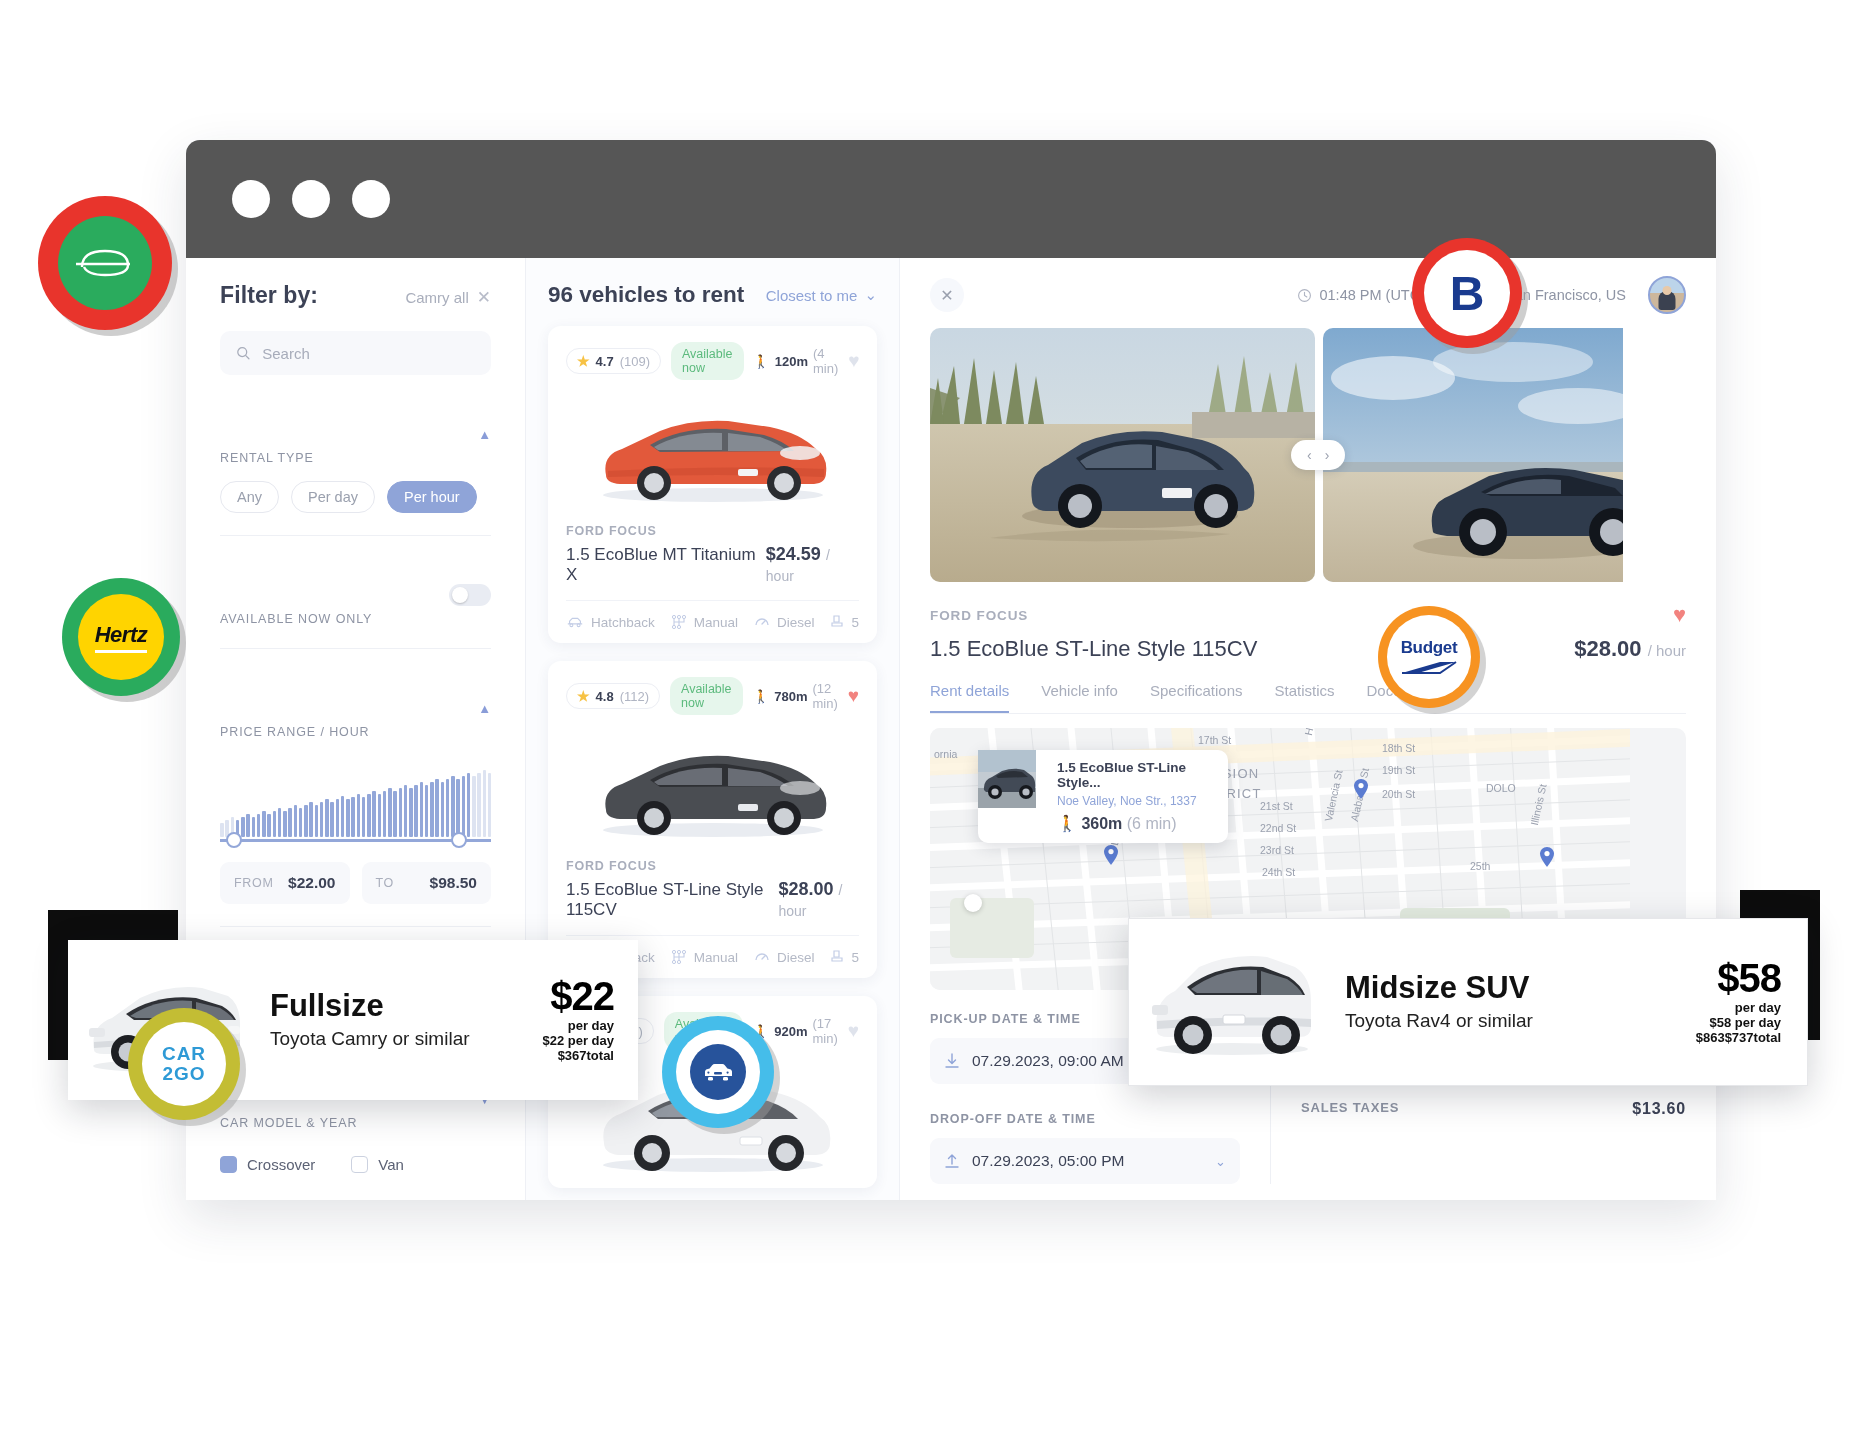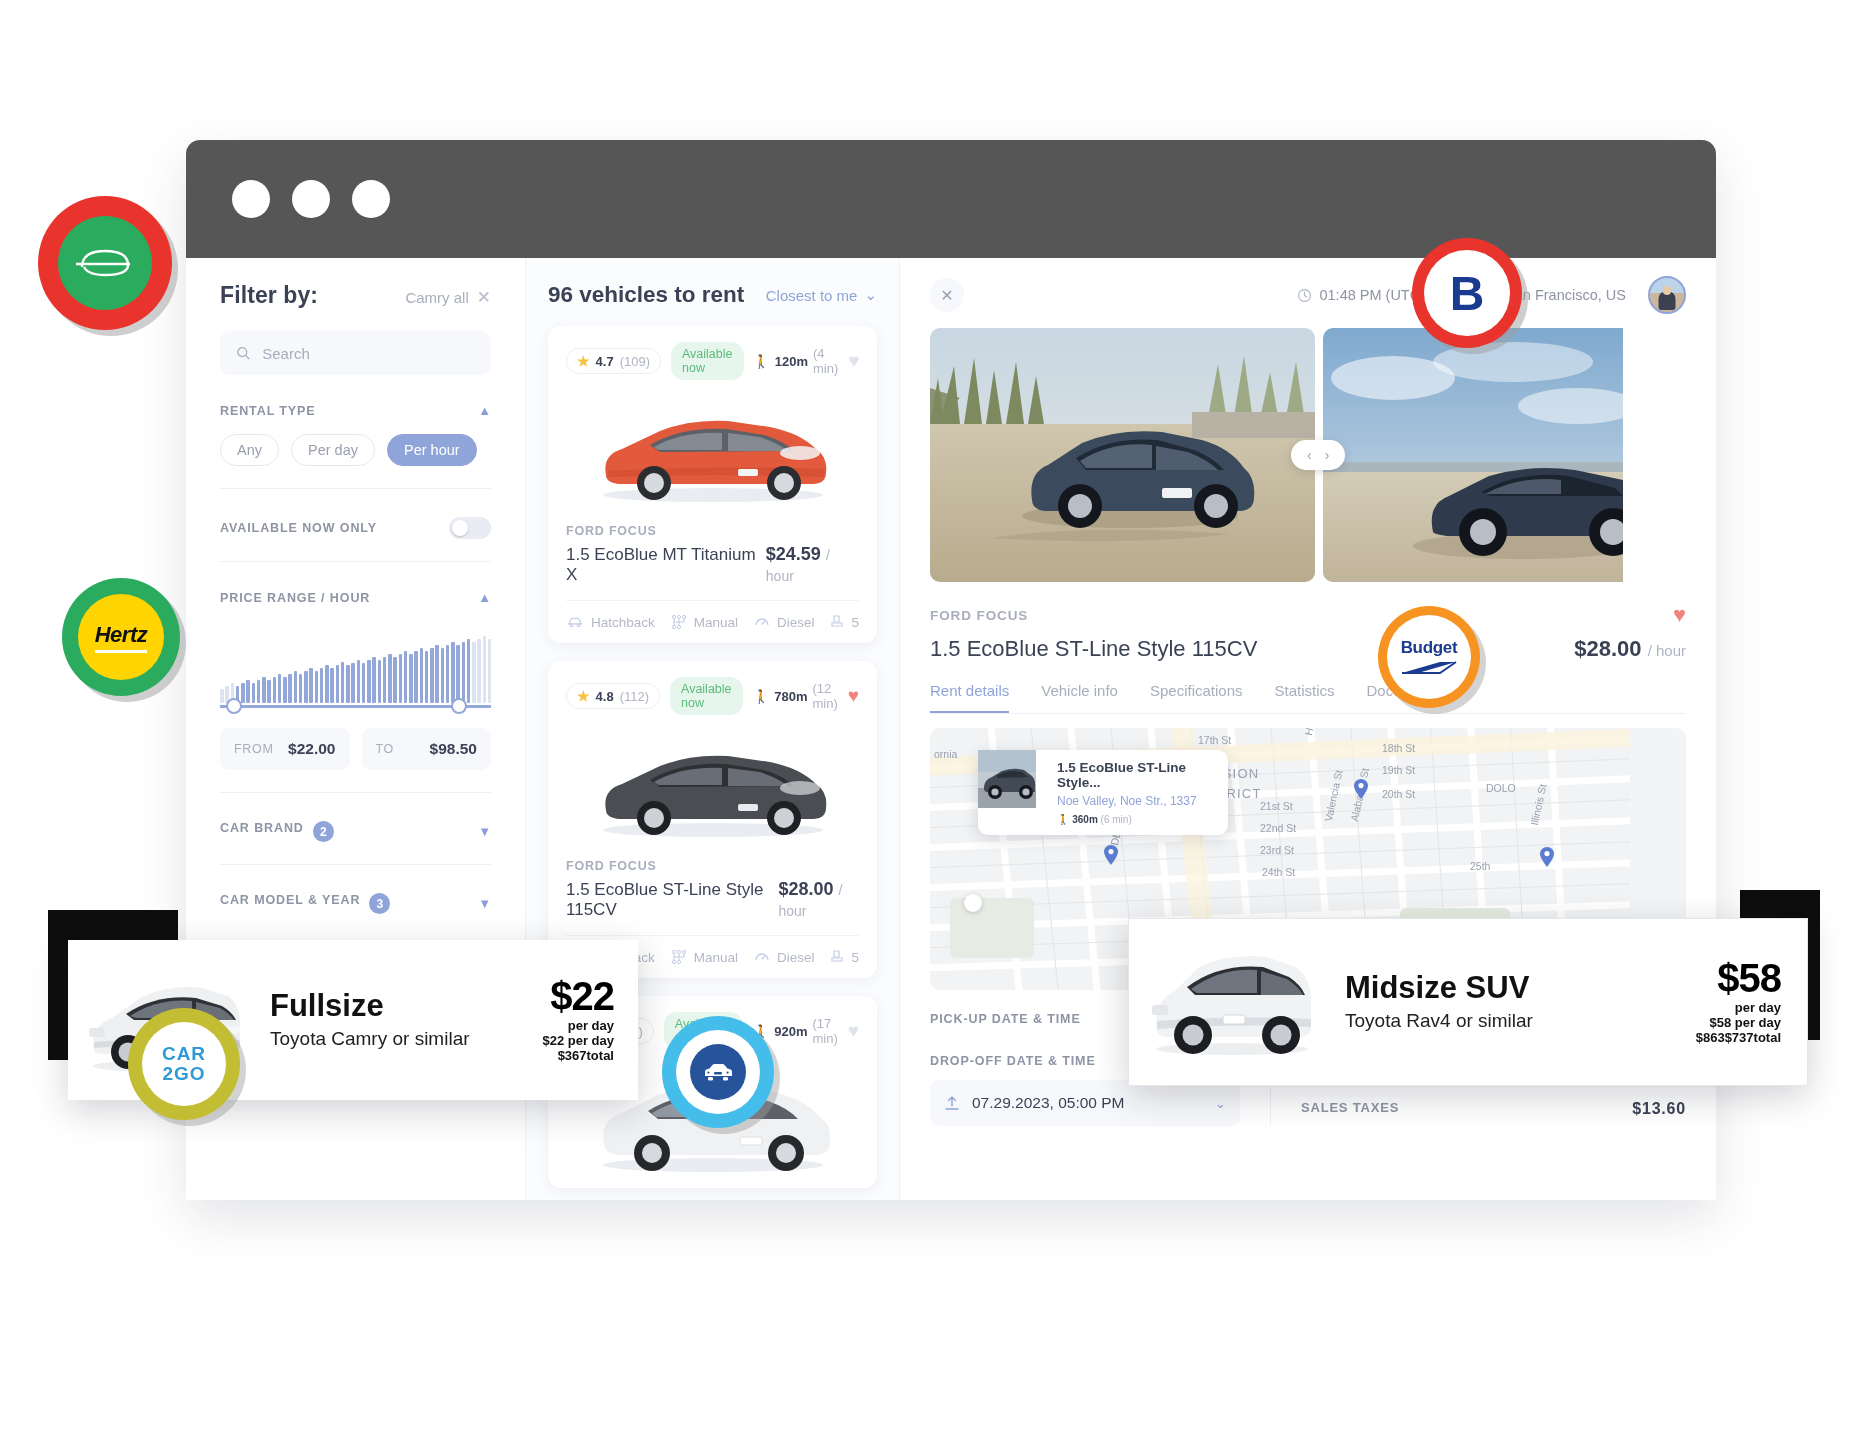--- a/index.html
+++ b/index.html
@@ -42,21 +42,21 @@
     margin-top: 22px; height: 44px; background: #f7f8fb; border-radius: 10px;
     display: flex; align-items: center; gap: 12px; padding: 0 16px;
   }
   .search-box input {
     border: 0; background: transparent; outline: none;
     font-family: inherit; font-size: 15px; color: #959aa9; width: 100%;
   }
   .search-box input::placeholder { color: #a7acba; }
 
   .sec-label {
-    font-size: 12.5px; letter-spacing: .9px; color: #8e94a4; font-weight: 700;
+    font-size: 12.5px; letter-spacing: .9px; color: #8e94a4; font-weight: 400; margin-top: 48px;
   }
   .sec-row { display: flex; align-items: center; justify-content: space-between; margin-top: 28px; }
   .chev { color: #8a9dd8; font-size: 13px; }
   .divider { height: 1px; background: #eef0f5; margin-top: 22px; }
 
   .pills { display: flex; gap: 12px; margin-top: 16px; }
   .pill {
     border: 1px solid #e6e8ef; border-radius: 18px; padding: 7px 16px;
     font-size: 14.5px; color: #9aa0ae; background: #fff; cursor: pointer; white-space: nowrap;
   }
@@ -183,21 +183,21 @@
   .maplbl { position: absolute; font-size: 10.5px; color: #9aa0ae; font-family: "Liberation Sans", sans-serif; }
   .maplbl.big { font-size: 13px; color: #9aa0ae; letter-spacing: 1.2px; }
   .mappin { position: absolute; width: 22px; height: 22px; }
   .mpop {
     position: absolute; left: 48px; top: 22px; width: 250px; background: #fff;
     border-radius: 10px; box-shadow: 0 4px 16px rgba(40,50,70,.17); padding: 10px; display: flex; gap: 11px;
   }
   .mpop .thumb { width: 58px; height: 58px; border-radius: 7px; overflow: hidden; flex: none; }
   .mpop .t1 { font-size: 13.5px; color: #3c4256; font-weight: 600; }
   .mpop .t2 { font-size: 12px; color: #8fa4d8; margin-top: 4px; }
-  .mpop .t3 { font-size: 10px; color: #3c4256; font-weight: 700; margin-top: 6px; }
+  .mpop .t3 { font-size: 16px; color: #3c4256; font-weight: 700; margin-top: 6px; }
   .mpop .t3 .g { color: #b0b5c3; font-weight: 400; }
 
   
   .det-bottom { display: flex; gap: 30px; margin-top: 22px; }
   .col-l { width: 310px; }
   .col-r { flex: 1; border-left: 1px solid #eef0f5; padding-left: 30px; }
   .dlabel { font-size: 12.5px; color: #8e94a4; letter-spacing: .9px; font-weight: 700; }
   .dfield {
     margin-top: 12px; height: 46px; background: #f7f8fb; border-radius: 9px;
     display: flex; align-items: center; gap: 12px; padding: 0 14px;
@@ -787,20 +787,28 @@
                 <span>360m</span>
                 <span class="g">(6 min)</span>
               </div>
             </div>
           </div>
         </div>
 
         <div class="det-bottom">
           <div class="col-l">
             <div class="dlabel">PICK-UP DATE &amp; TIME</div>
+            <div class="dfield">
+              <svg width="16" height="17" viewBox="0 0 16 17" fill="none">
+                <path d="M8 1v9M4.5 7L8 10.5 11.5 7" stroke="#8fa4d8" stroke-width="1.4" stroke-linecap="round" stroke-linejoin="round"></path>
+                <path d="M2 14h12" stroke="#8fa4d8" stroke-width="1.4" stroke-linecap="round"></path>
+              </svg>
+              <span>07.29.2023, 09:00 AM</span>
+              <span class="cv">⌄</span>
+            </div>
 
             <div class="dlabel" style="margin-top:28px">DROP-OFF DATE &amp; TIME</div>
             <div class="dfield">
               <svg width="16" height="17" viewBox="0 0 16 17" fill="none">
                 <path d="M8 11V2M4.5 5.5L8 2l3.5 3.5" stroke="#8fa4d8" stroke-width="1.4" stroke-linecap="round" stroke-linejoin="round"></path>
                 <path d="M2 14h12" stroke="#8fa4d8" stroke-width="1.4" stroke-linecap="round"></path>
               </svg>
               <span>07.29.2023, 05:00 PM</span>
               <span class="cv">⌄</span>
             </div>

